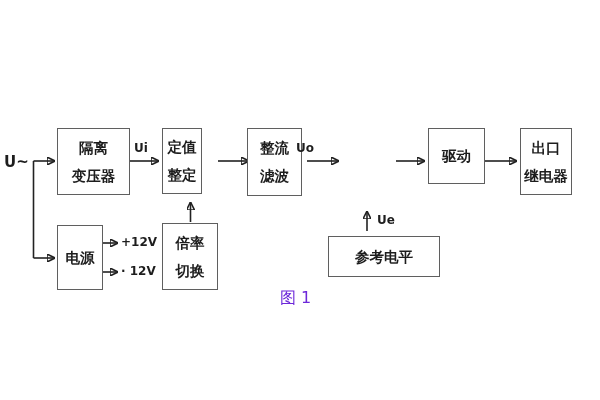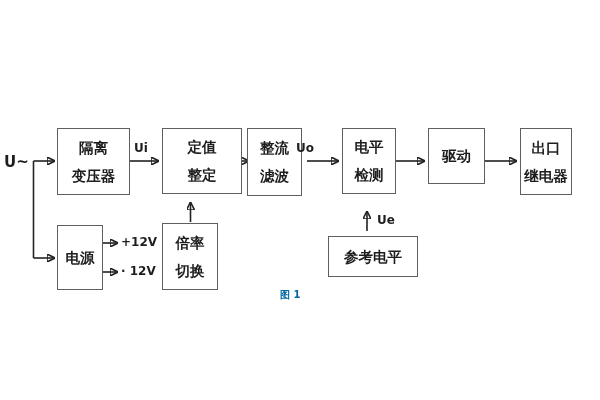--- a/index.html
+++ b/index.html
@@ -45,23 +45,23 @@
   }
   .sig {
     position: absolute;
     font-size: 12px;
     font-weight: 700;
     color: #1d1d1d;
     white-space: nowrap;
   }
   .caption {
     position: absolute;
-    font-size: 10px;
-    font-weight: 700;
-    color: #0369a1;
+    font-size: 16px;
+    font-weight: 400;
+    color: #6d28d9;
     white-space: nowrap;
   }
 </style>
 </head>
 <body>
 
 <div class="canvas">
 
   <svg class="wires" viewBox="0 0 600 400">
     <defs>
@@ -80,33 +80,31 @@
     <path d="M396 161 H425" marker-end="url(#ah)"></path>
     <path d="M485 161 H517" marker-end="url(#ah)"></path>
     <path d="M103 243 H118" marker-end="url(#ah)"></path>
     <path d="M103 272 H118" marker-end="url(#ah)"></path>
     <path d="M190.5 222 V202" marker-end="url(#ah)"></path>
     <path d="M367 231 V211" marker-end="url(#ah)"></path>
   </svg>
 
   <div class="block" style="left:57px;  top:128px; width:73px; height:67px">隔离
 变压器</div>
-  <div class="block" style="left:162px; top:128px; width:80px; height:66px">定值
+  <div class="block" style="left:162px; top:128px; width:40px; height:66px">定值
 整定</div>
   <div class="block" style="left:247px; top:128px; width:55px; height:68px">整流
 滤波</div>
-  <div class="block" style="left:342px; top:128px; width:54px; height:66px">电平
-检测</div>
   <div class="block" style="left:428px; top:128px; width:57px; height:56px">驱动</div>
   <div class="block" style="left:520px; top:128px; width:52px; height:67px">出口
 继电器</div>
   <div class="block" style="left:57px;  top:225px; width:46px; height:65px">电源</div>
   <div class="block" style="left:162px; top:223px; width:56px; height:67px">倍率
 切换</div>
-  <div class="block" style="left:328px; top:236px; width:90px; height:41px">参考电平</div>
+  <div class="block" style="left:328px; top:236px; width:112px; height:41px">参考电平</div>
 
   <div class="sig" style="left:4px;   top:153px; font-size:15px">U~</div>
   <div class="sig" style="left:134px; top:141px">Ui</div>
   <div class="sig" style="left:296px; top:141px">Uo</div>
   <div class="sig" style="left:377px; top:213px">Ue</div>
   <div class="sig" style="left:121px; top:235px">+12V</div>
   <div class="sig" style="left:121px; top:264px">· 12V</div>
 
   <div class="caption" style="left:280px; top:288px">图 1</div>
 

